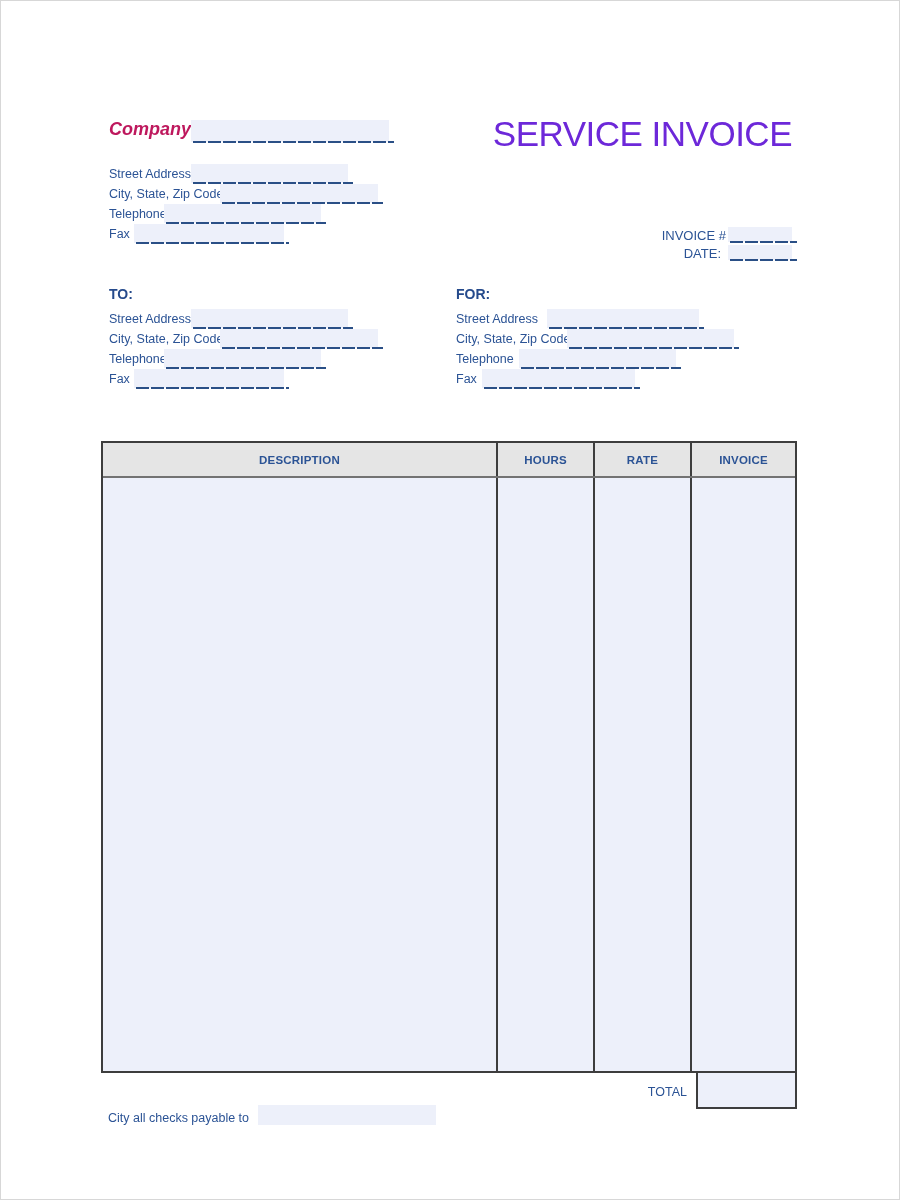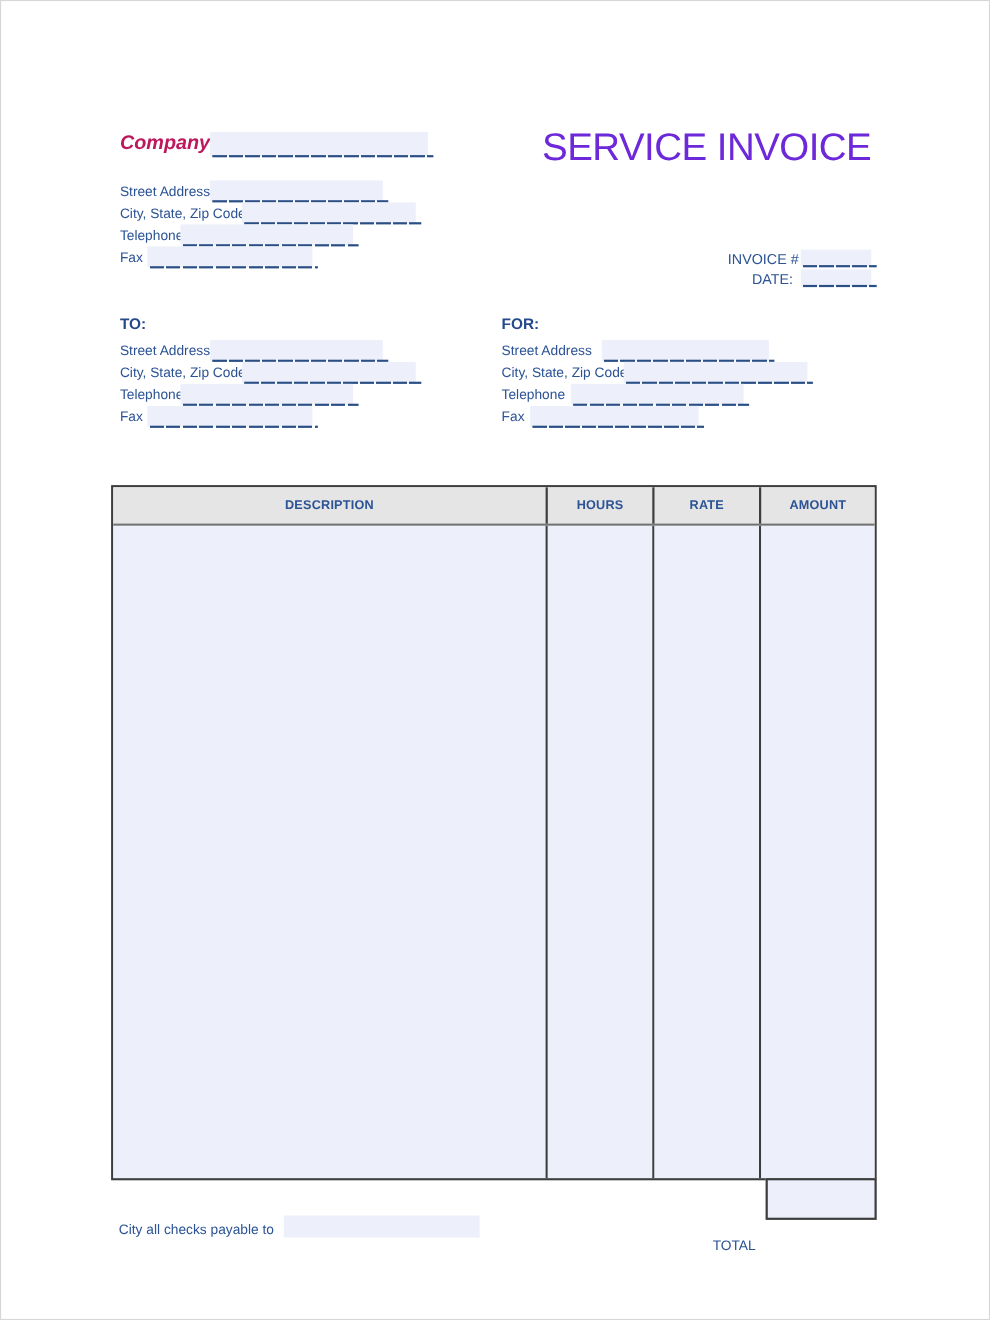--- a/index.html
+++ b/index.html
@@ -96,21 +96,21 @@
   }
   .td:last-child{border-right:none;}
   .total-box{
     left:695px;top:1070px;width:101px;height:38px;
     box-sizing:border-box;
     border:2px solid #3d3d3d;
     background:#edf0fa;
   }
   .total-lbl{
     color:#2b5395;font-size:12.5px;line-height:15px;
-    text-align:right;white-space:nowrap;margin-top:40px;
+    text-align:right;white-space:nowrap;
   }
 </style>
 </head>
 <body>
 
 <div class="page">
 
   <span class="abs company-lbl" style="left:108px;top:117px;">Company</span>
   <div class="abs field big" style="left:190px;top:119px;width:198px;"></div>
 
@@ -160,21 +160,21 @@
   <div class="abs field" style="left:518px;top:348px;width:157px;"></div>
 
   <span class="abs lbl" style="left:455px;top:371px;">Fax</span>
   <div class="abs field" style="left:481px;top:368px;width:153px;"></div>
 
   <div class="abs inv-table">
     <div class="thead">
       <div class="th">DESCRIPTION</div>
       <div class="th">HOURS</div>
       <div class="th">RATE</div>
-      <div class="th">AMOUNT</div>
+      <div class="th">INVOICE</div>
     </div>
     <div class="tbody">
       <div class="td"></div>
       <div class="td"></div>
       <div class="td"></div>
       <div class="td"></div>
     </div>
   </div>
 
   <span class="abs total-lbl" style="right:212px;top:1084px;">TOTAL</span>

